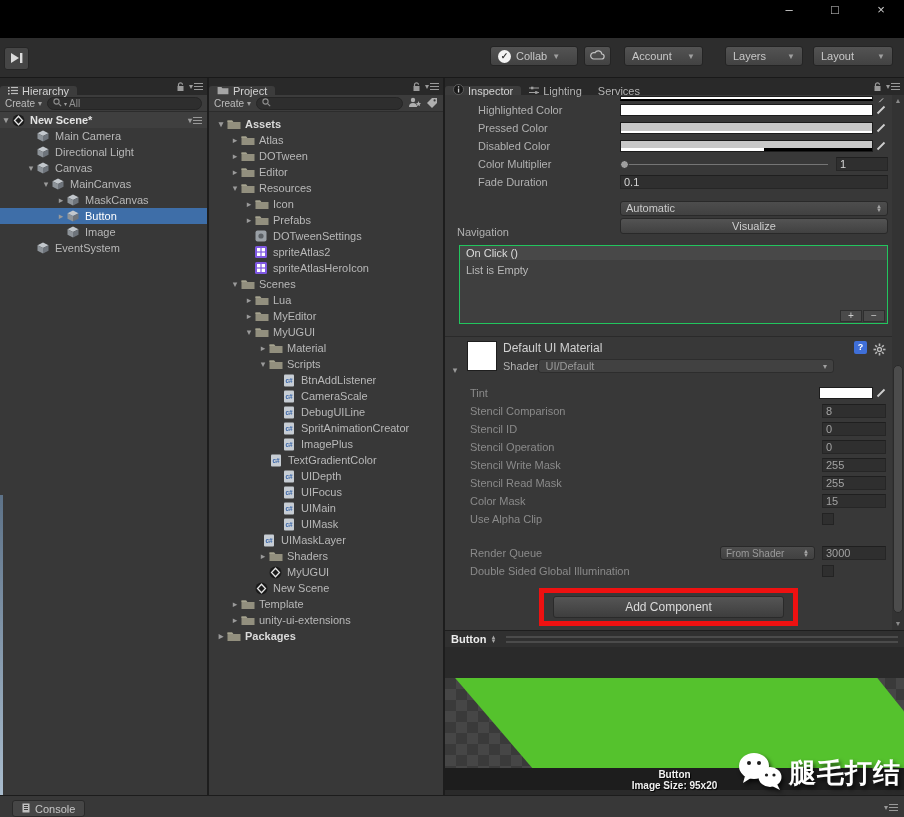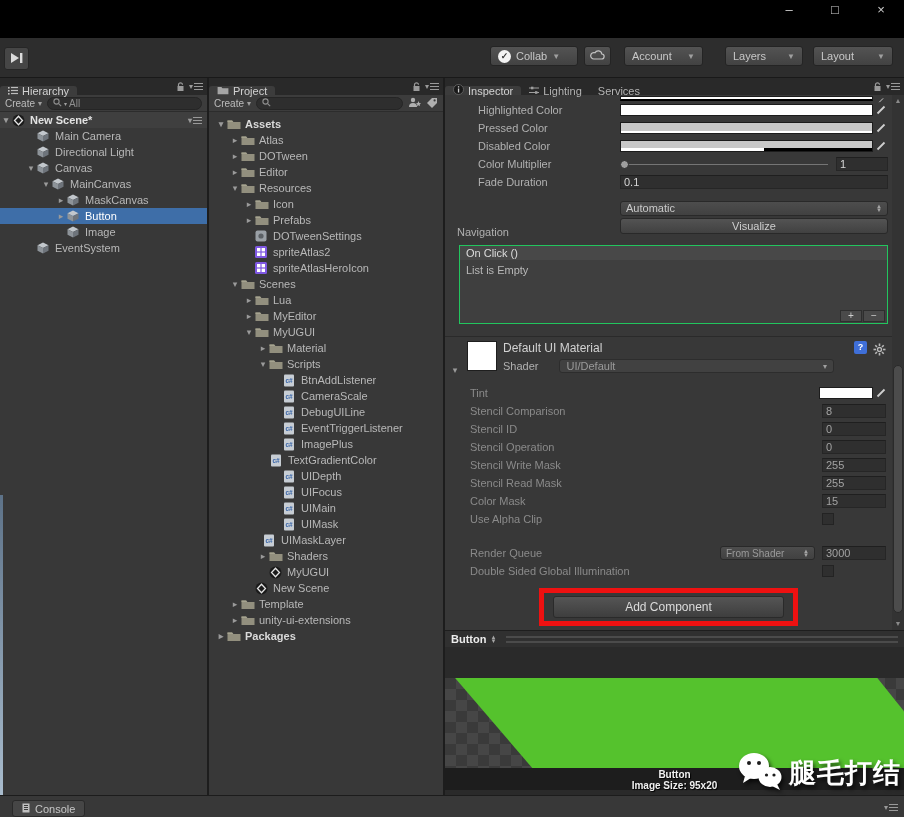--- a/index.html
+++ b/index.html
@@ -90,21 +90,21 @@
                   display:flex; align-items:center; }
   .onclick-body { height:50px; background:#3f3f3f; color:#b8b8b8; font-size:11px; padding:4px 6px; }
   .onclick-foot { height:13px; background:#3f3f3f; display:flex; justify-content:flex-end; padding:0 2px 2px; gap:1px; }
   .pm-btn { width:22px; height:12px; background:#4a4a4a; border:1px solid #2e2e2e; color:#cfcfcf;
             font-size:10px; line-height:10px; text-align:center; }
 
   .mat-header { border-top:1px solid #2a2a2a; margin-top:12px; padding:4px 6px 2px 4px;
                 display:flex; gap:6px; position:relative; height:40px; }
   .mat-preview { width:30px; height:30px; background:#fff; border:1px solid #1e1e1e; }
   .mat-title { color:#d2d2d2; font-size:12px; }
-  .mat-shader-row { display:flex; align-items:center; gap:21px; margin-top:4px; }
+  .mat-shader-row { display:flex; align-items:center; gap:0; margin-top:4px; }
   .help-icon { width:13px; height:13px; background:#3f6fd8; border-radius:2px; color:#fff; font-size:9px;
                font-weight:bold; text-align:center; line-height:13px; }
   .mrow { display:flex; align-items:center; height:18px; }
   .mrow .mlabel { flex:1; padding-left:25px; color:#8a8a8a; font-size:11px; white-space:nowrap; }
   .mrow .mfield { width:64px; margin-right:6px; color:#a2a2a2; flex:0 0 64px; }
   .shader-dd { flex:1; background:#414141; border:1px solid #2d2d2d; border-radius:3px; color:#9a9a9a;
                font-size:11px; height:14px; display:flex; align-items:center; padding:0 6px; margin-right:14px; }
 
   .add-wrap { display:flex; justify-content:center; margin-top:8px; }
   .red-annot { border:5px solid #ee1111; padding:3px 9px; }
@@ -584,21 +584,21 @@
             <span class="tlbl">DebugUILine</span>
           </div>
           <div class="tree-row" style="padding-left: 62px;">
             <span class="arw"></span>
             <span class="tico">
               <svg width="12" height="13" viewBox="0 0 12 13">
                 <rect x="1" y="0.5" width="10" height="12" rx="1" fill="#c7cdd4"></rect>
                 <text x="6" y="9" font-size="6.5" font-weight="bold" fill="#3a66a8" text-anchor="middle" font-family="Liberation Sans,sans-serif">c#</text>
               </svg>
             </span>
-            <span class="tlbl">EventTriggerListener</span>
+            <span class="tlbl">SpritAnimationCreator</span>
           </div>
           <div class="tree-row" style="padding-left: 62px;">
             <span class="arw"></span>
             <span class="tico">
               <svg width="12" height="13" viewBox="0 0 12 13">
                 <rect x="1" y="0.5" width="10" height="12" rx="1" fill="#c7cdd4"></rect>
                 <text x="6" y="9" font-size="6.5" font-weight="bold" fill="#3a66a8" text-anchor="middle" font-family="Liberation Sans,sans-serif">c#</text>
               </svg>
             </span>
             <span class="tlbl">ImagePlus</span>

